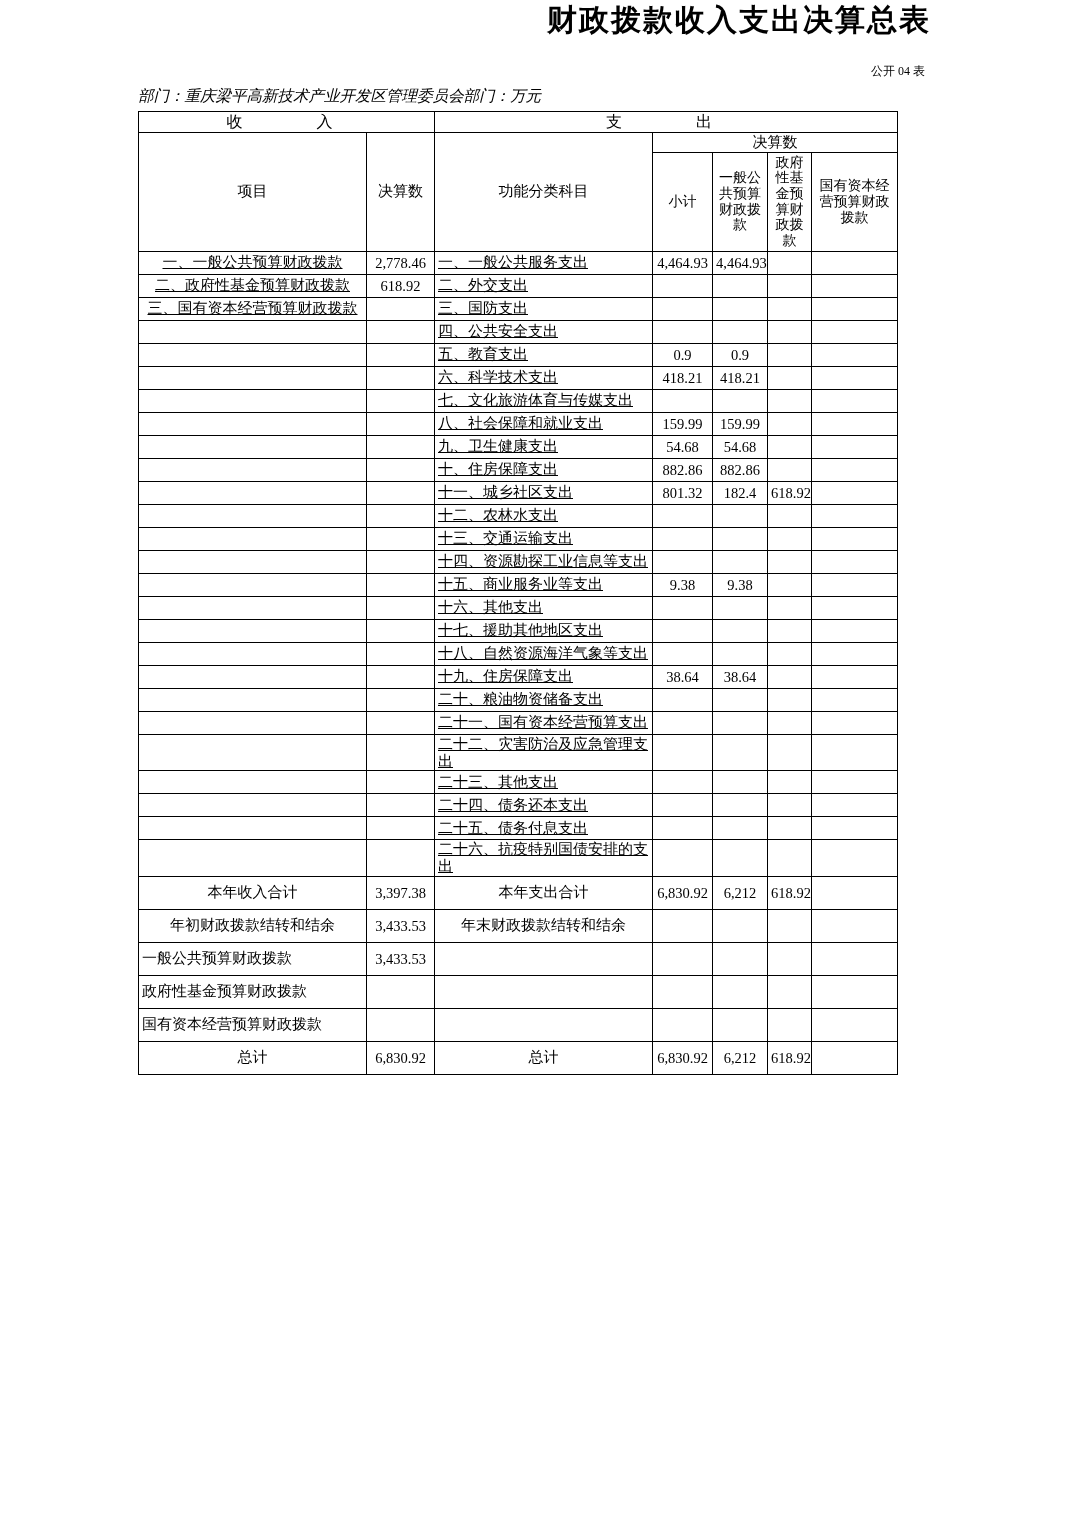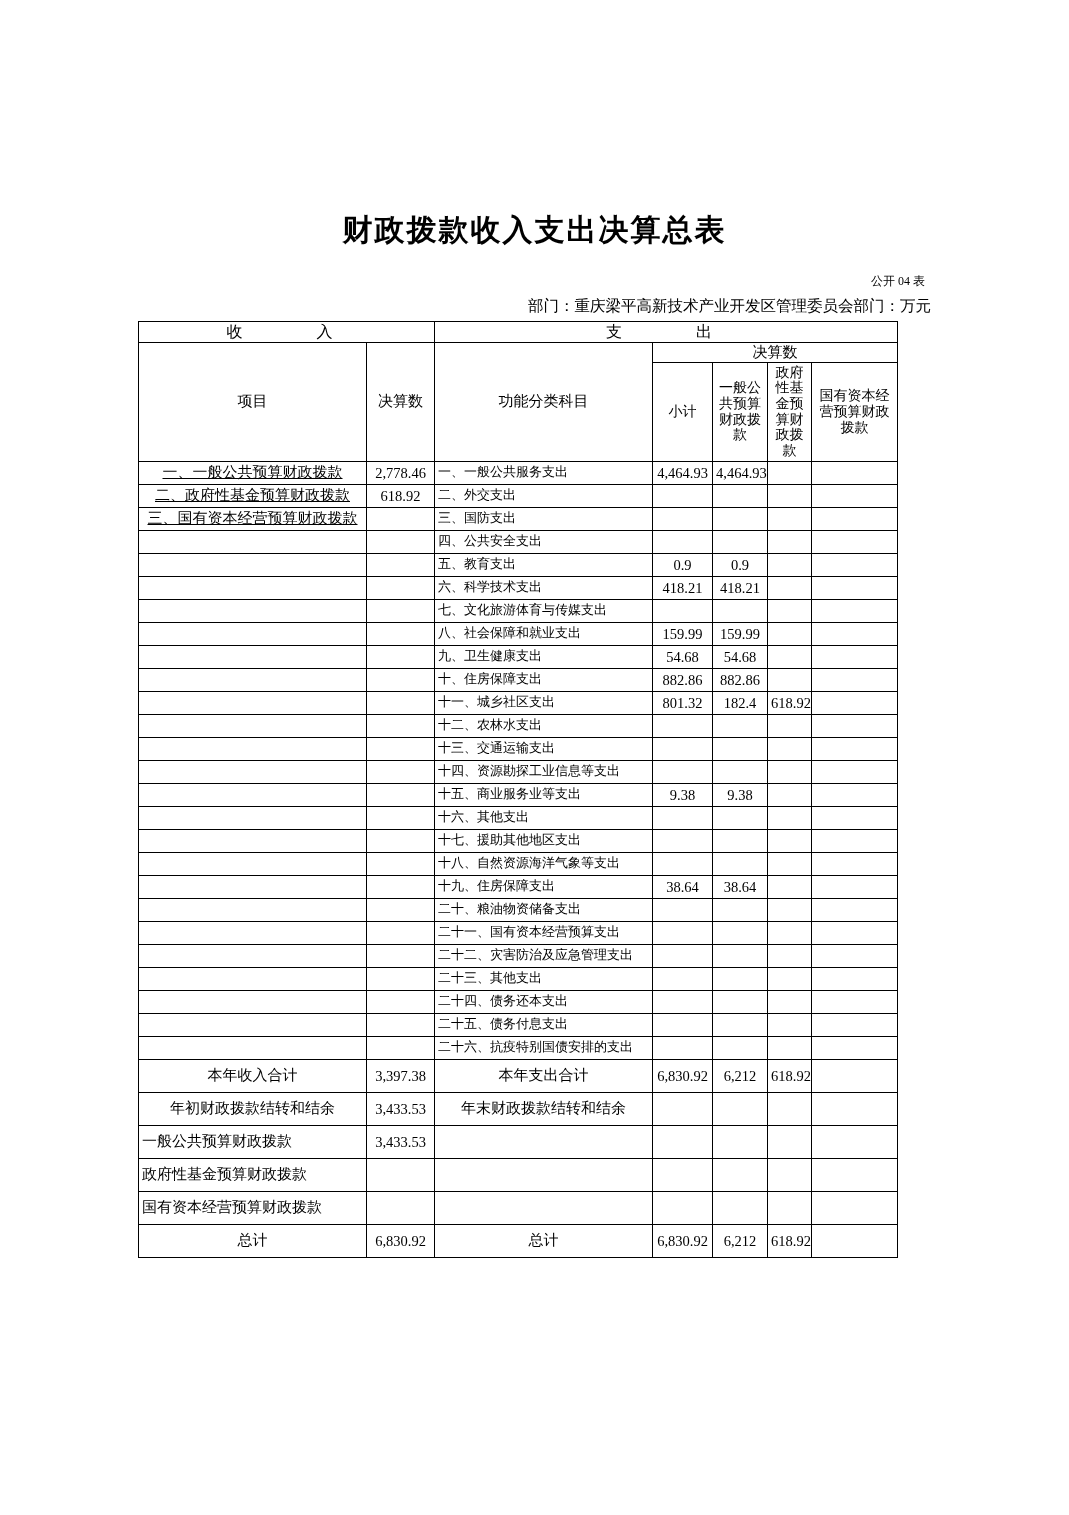--- a/index.html
+++ b/index.html
@@ -16,39 +16,39 @@
     overflow: hidden;
   }
   .page {
     position: relative;
     width: 1069px;
     height: 1515px;
     box-sizing: border-box;
     padding: 0 138px;
   }
   .doc-title {
-    text-align: center;
+    text-align: right;
     font-size: 30px;
     font-weight: bold;
     letter-spacing: 2px;
-    margin-top: 210px;
     font-family: "Liberation Serif", "DejaVu Serif", serif;
   }
   .form-no {
     text-align: right;
     font-size: 12px;
     margin-top: 22px;
     padding-right: 6px;
   }
   .meta-row {
     display: flex;
-    justify-content: flex-end;
+    justify-content: flex-start;
     font-size: 15.5px;
     margin-top: 6px;
     margin-bottom: 4px;
+    font-style: italic;
   }
   table.main {
     border-collapse: collapse;
     width: 631px;
     table-layout: fixed;
     font-size: 15px;
   }
   table.main td, table.main th {
     border: 1px solid #000000;
     padding: 1px 3px;
@@ -74,21 +74,22 @@
   .lbl-ind {
     text-align: left;
     padding-left: 18px;
     font-weight: bold;
     font-size: 15px;
   }
   .exp-lbl {
     text-align: left;
     padding-left: 8px;
     font-weight: bold;
-    font-size: 13px;
+    font-size: 15px;
+    text-decoration: underline;
   }
   .ctr-bold {
     text-align: center;
     font-weight: bold;
     font-size: 15px;
   }
   .big-hdr {
     text-align: center;
     font-weight: bold;
     font-size: 16px;

